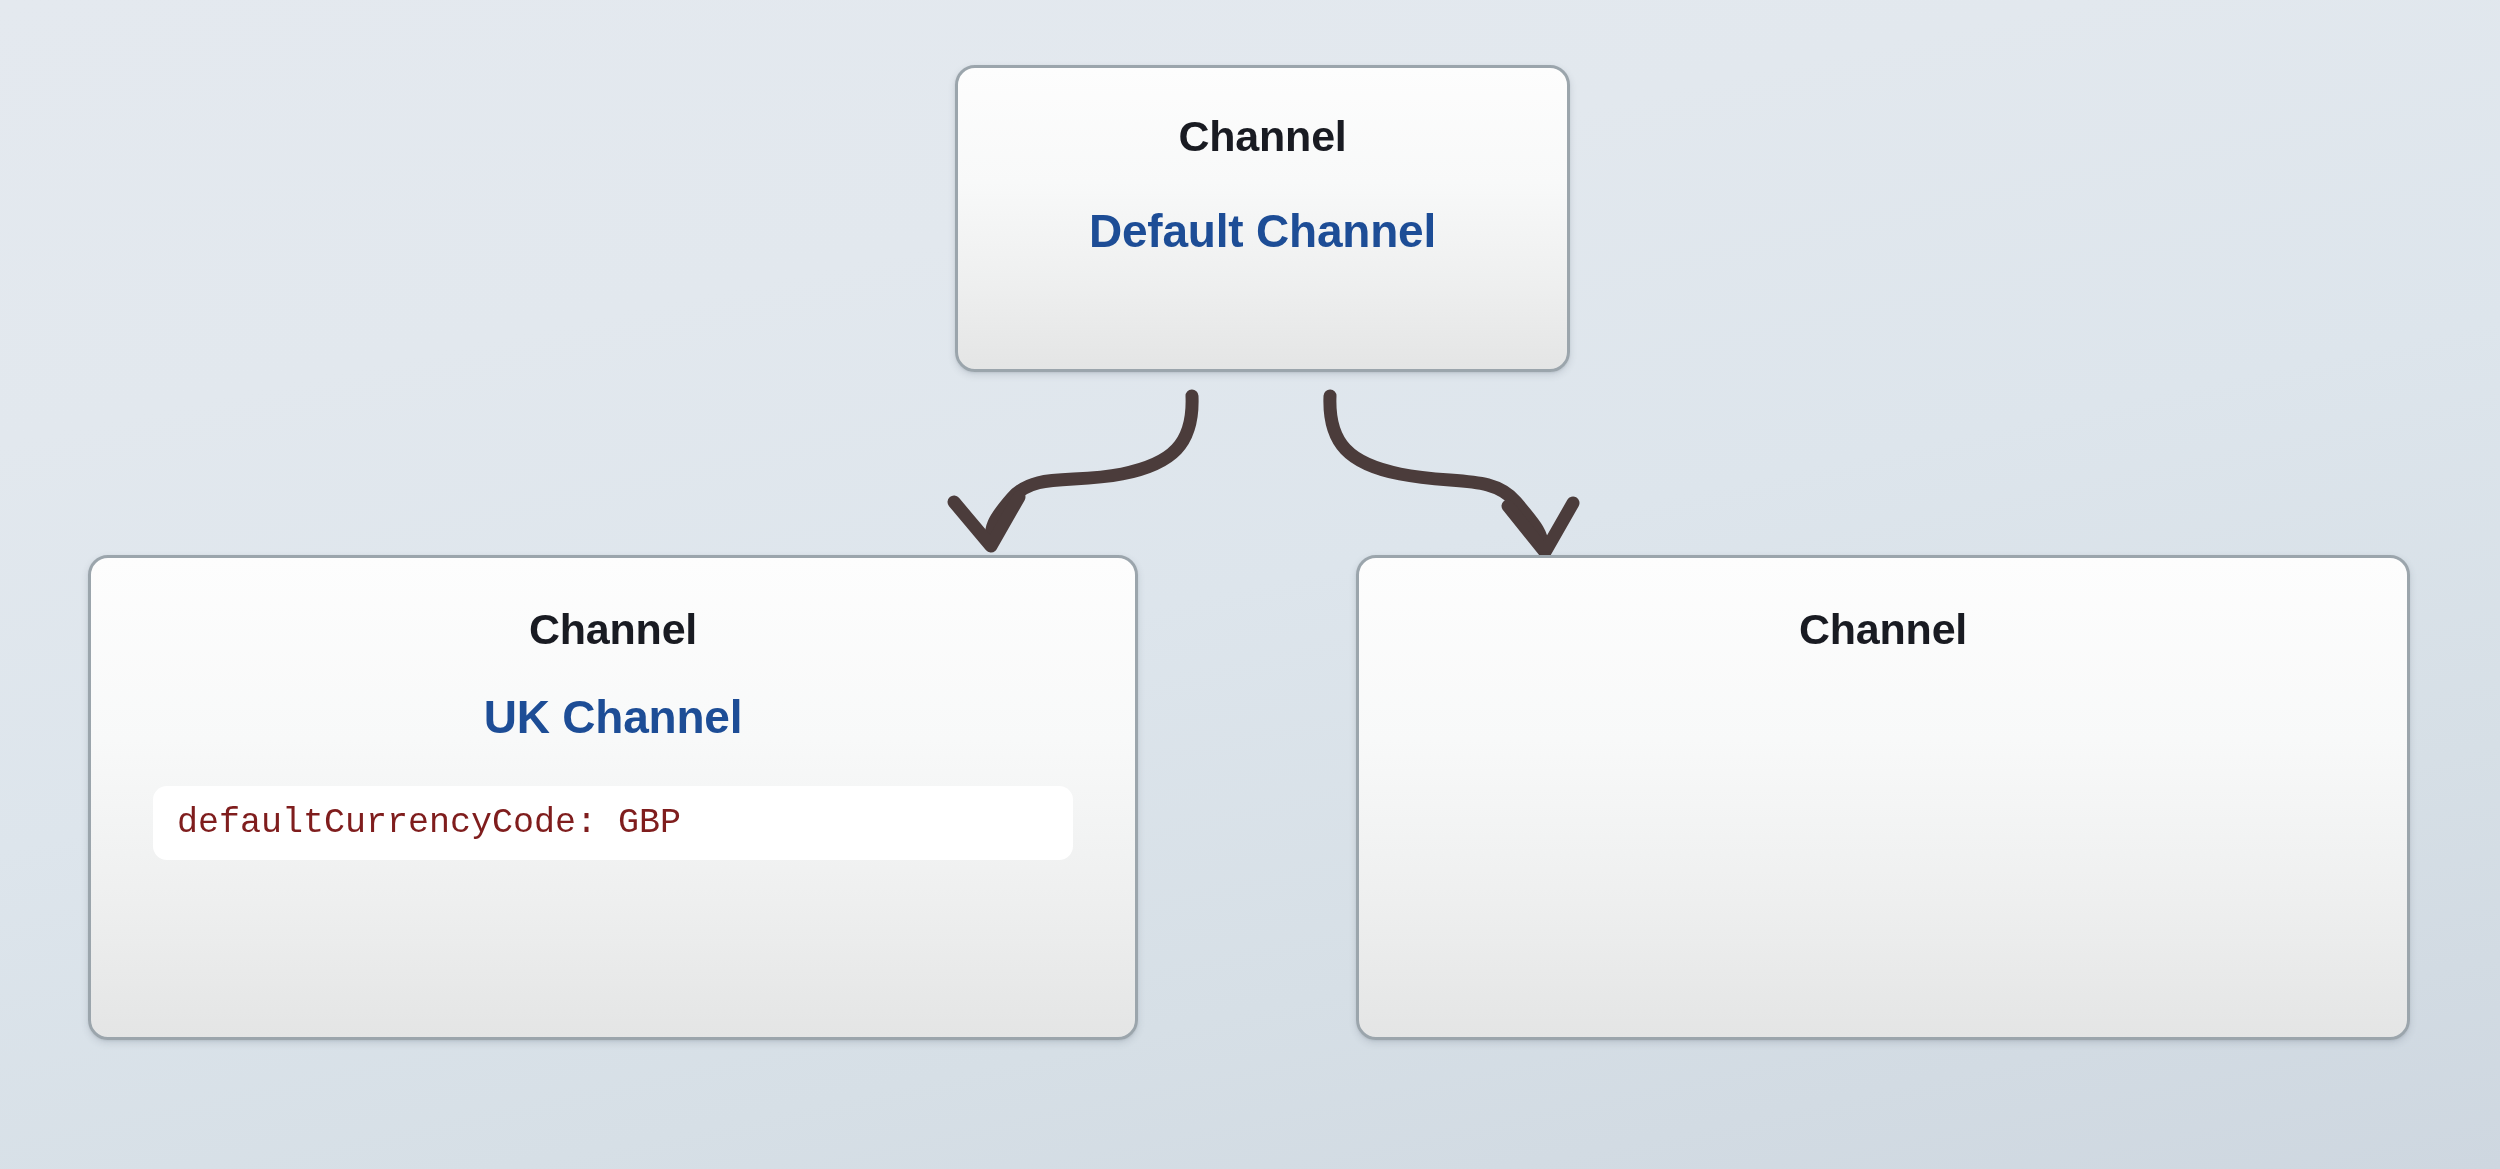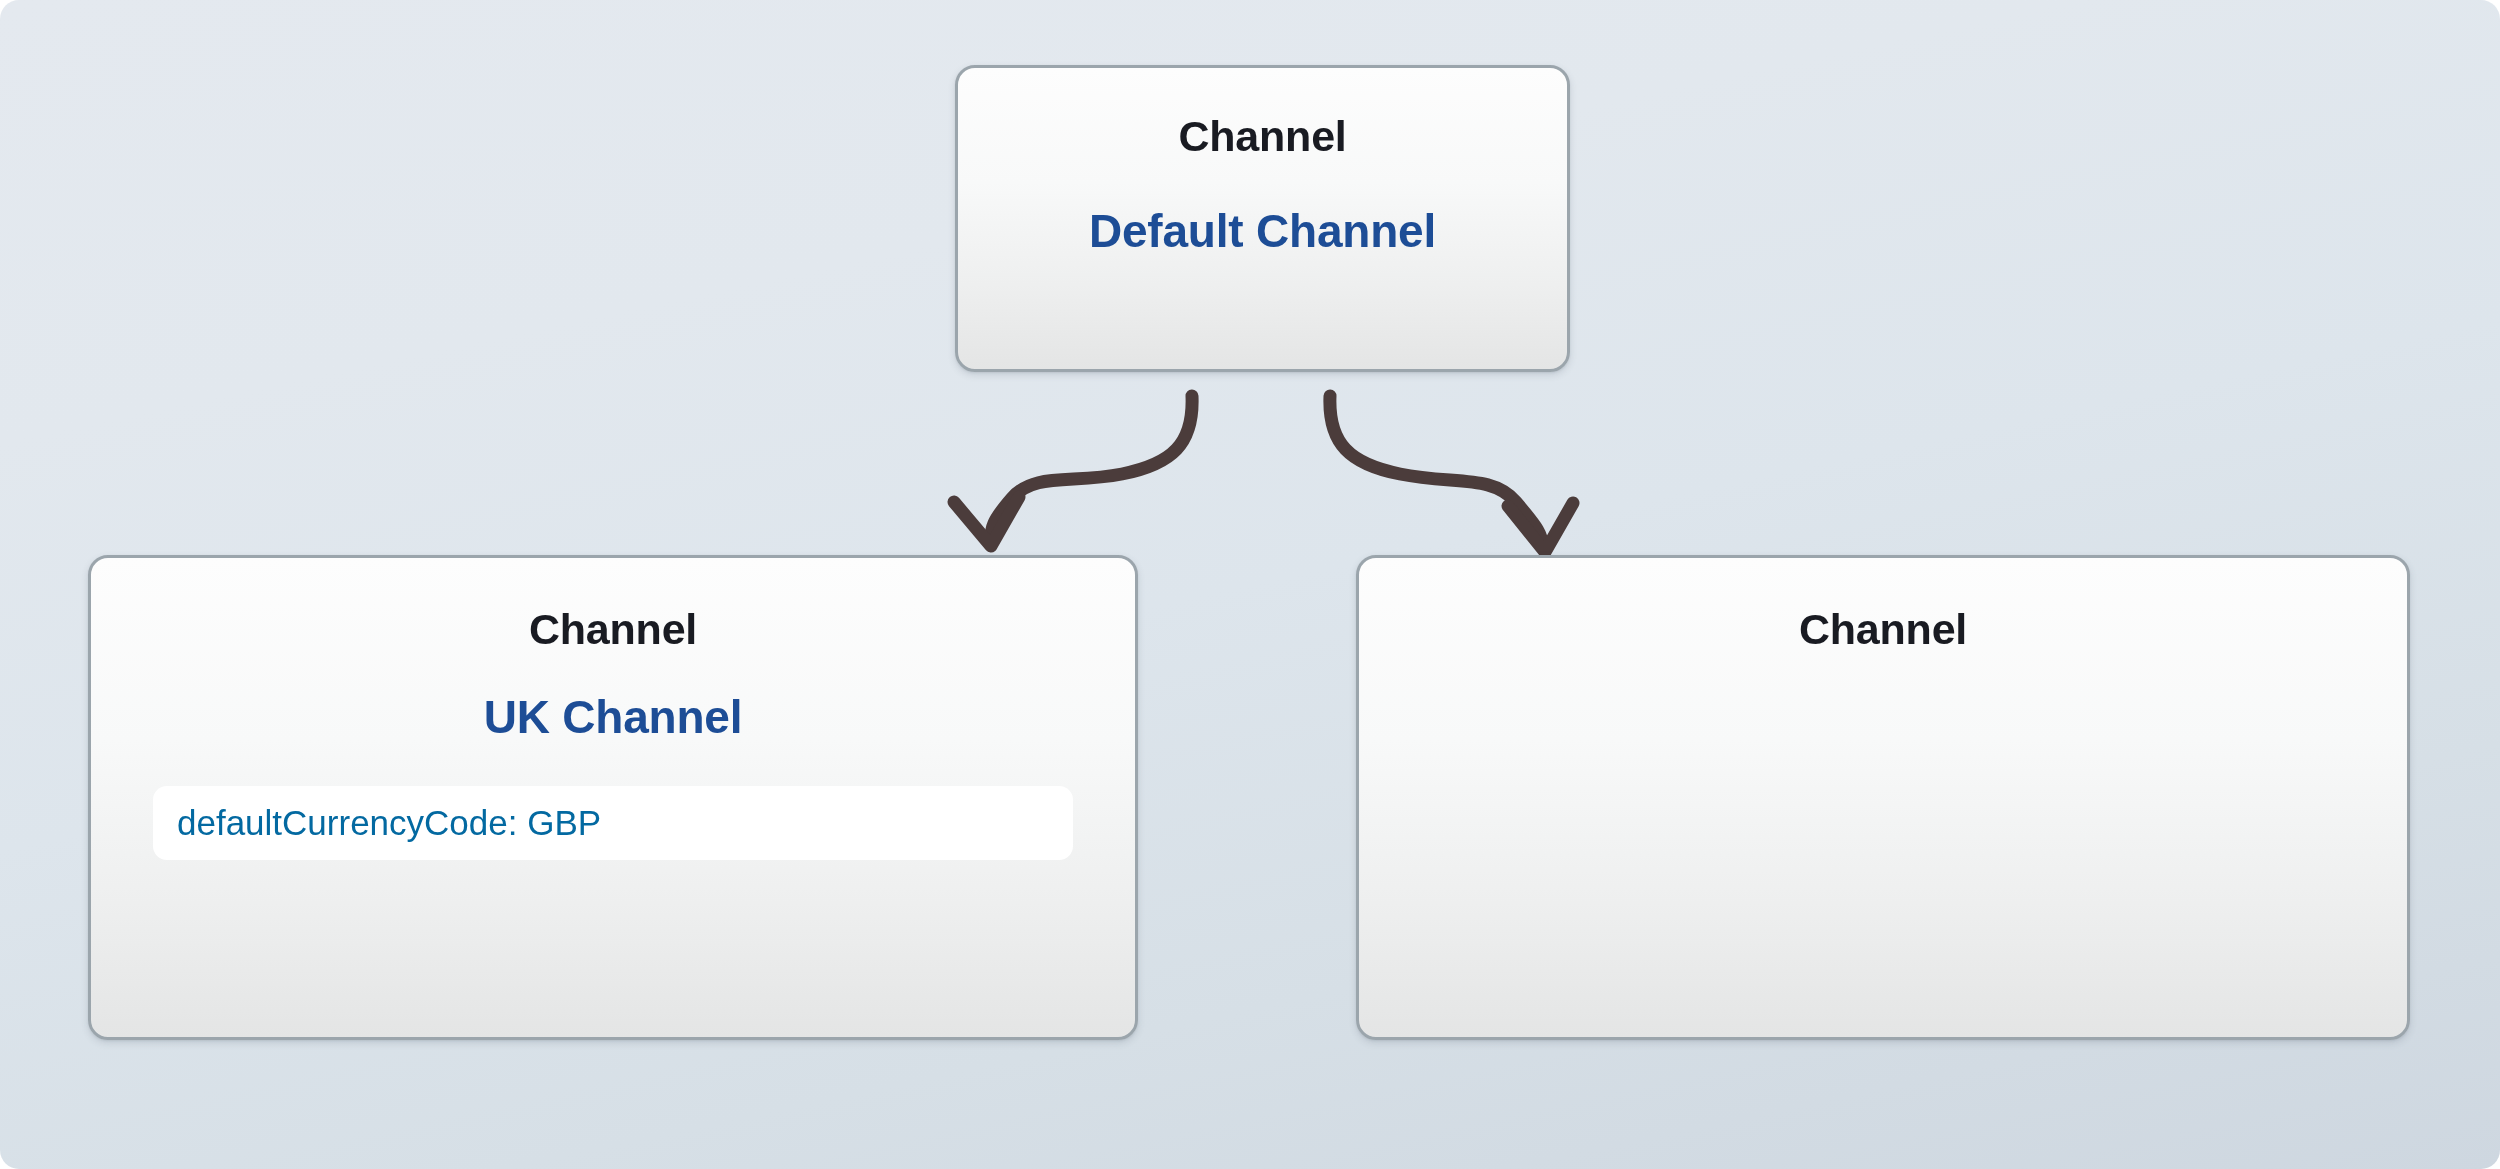--- a/index.html
+++ b/index.html
@@ -18,21 +18,20 @@
     position: relative;
     width: 2500px;
     height: 1169px;
     background: linear-gradient(168deg,
         #e4e9ef 0%,
         #e2e8ee 26%,
         #dde5ec 50%,
         #d6dfe6 75%,
         #ced7e0 100%);
     overflow: hidden;
-    border-radius: 19px;
   }
 
   
   #edges-layer {
     position: absolute;
     left: 0;
     top: 0;
     width: 2500px;
     height: 1169px;
     pointer-events: none;
@@ -109,23 +108,23 @@
     box-sizing: border-box;
     padding: 0 62px;
   }
 
   .prop-pill {
     box-sizing: border-box;
     width: 100%;
     background: #ffffff;
     border-radius: 14px;
     padding: 17px 24px;
-    font-family: Liberation Sans, sans-serif;
+    font-family: Liberation Mono, monospace;
     font-size: 35px;
-    color: #0369a1;
+    color: #7f1d1d;
     letter-spacing: 0px;
     white-space: nowrap;
     text-align: left;
   }
 </style>
 </head>
 <body>
 
 <div id="diagram-canvas">
 

